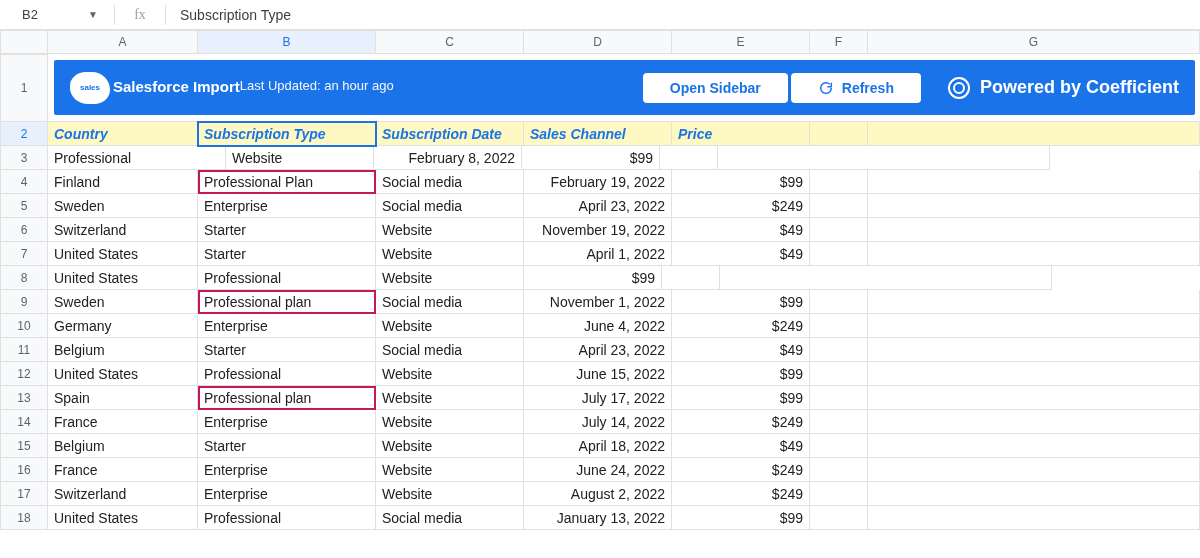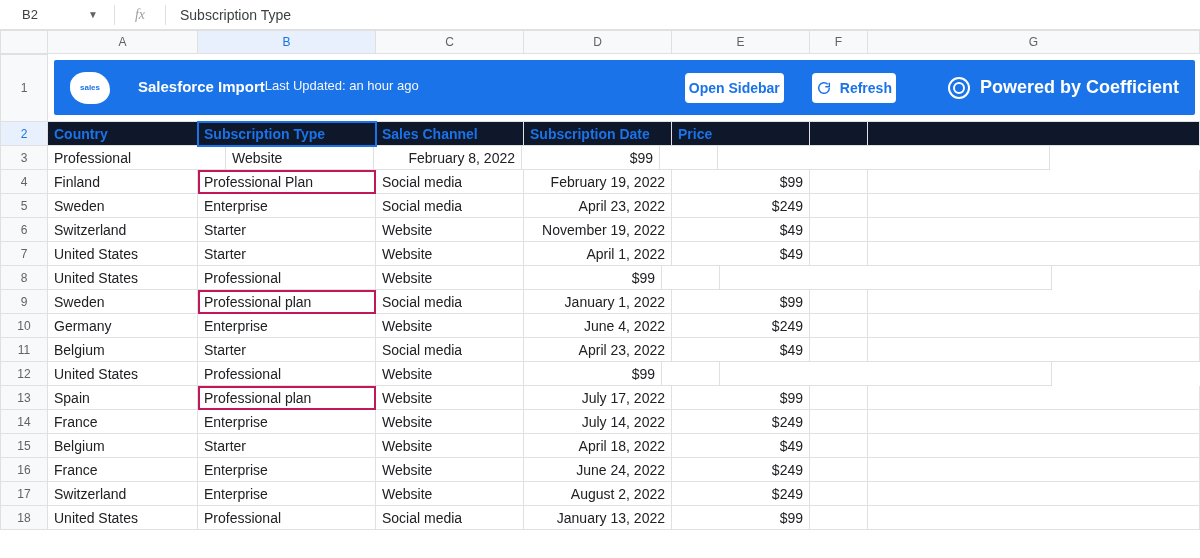--- a/index.html
+++ b/index.html
@@ -27,21 +27,20 @@
     display: flex;
     align-items: center;
     justify-content: space-between;
     padding: 0 8px 0 6px;
   }
   .name-box .dd { color: #5f6368; font-size: 10px; margin-left: 6px; }
   .fx {
     width: 34px;
     text-align: center;
     color: #9aa0a6;
-    font-style: italic;
     font-family: Georgia, serif;
     font-size: 14px;
   }
   .fbar-sep {
     width: 1px; height: 20px; background: #e0e0e0; margin: 0 8px;
   }
   .formula-input {
     flex: 1;
     border: none;
     outline: none;
@@ -85,23 +84,24 @@
     border-right: 1px solid #e0e0e0;
     border-bottom: 1px solid #e0e0e0;
     display:flex; align-items:center;
     padding: 0 6px;
     font-size: 14px;
     color:#202124;
     white-space: nowrap;
     overflow: hidden;
   }
   .row.hrow .cell {
-    background:#0f172a;
+    background:#fef9c3;
     color:#1a73e8;
     font-weight: 700;
+    font-style: italic;
   }
   .cell.r { justify-content:flex-end;text-align:center; }
   .cell.active { outline: 2px solid #1a73e8; outline-offset:-1px; z-index:4; position:relative; }
   .cell.hl { outline: 2px solid #c2185b; outline-offset:-2px; position:relative; z-index:3; }
 
   
   .wA { width: 150px; }
   .wB { width: 178px; }
   .wC { width: 148px; }
   .wD { width: 148px; }
@@ -113,40 +113,40 @@
   .banner-wrap {
     display:flex; height:68px;
     border-bottom:1px solid #e0e0e0;
   }
   .banner {
     flex:1;
     background: #1a73e8;
     display:flex;
     align-items:center;
     padding: 0 16px;
-    gap: 28px;
+    gap: 3px;
     margin: 6px 6px 6px 6px;
     border-radius: 2px;
   }
   .sf-logo {
     width: 40px; height: 32px;
     background:#fff;
     border-radius: 16px 18px 16px 18px / 14px 18px 14px 16px;
     display:flex; align-items:center; justify-content:center;
     color:#1a73e8; font-size:8px; font-weight:700;
   }
   .banner-texts { display:flex; flex-direction:row; color:#fff; line-height:1.35; }
   .banner-title { font-size:15px; font-weight:600; }
   .banner-sub { font-size:13px; font-weight:400; opacity:.95; }
   .banner-spacer { flex:1; }
   .btn {
     background:#fff; color:#1a73e8;
     font-weight:600; font-size:14px;
     border:none; border-radius:4px;
-    padding: 7px 4px;
+    padding: 7px 27px;
     display:flex; align-items:flex-start; gap:8px;
     cursor:pointer;
   }
   .btn svg { width:16px; height:16px; }
   .powered { color:#fff; display:flex; align-items:center; gap:10px; font-weight:600; font-size:18px; margin-left:24px; }
   .powered .cicon {
     width:22px; height:22px; border:2px solid #fff; border-radius:50%;
     display:flex; align-items:center; justify-content:center;
   }
   .powered .cicon:before {
@@ -222,22 +222,22 @@
         <div class="powered">
           <span class="cicon"></span>
           <span>Powered by Coefficient</span>
         </div>
       </div>
     </div>
 
     <div class="row hrow">
       <div class="cell wA">Country</div>
       <div class="cell wB active">Subscription Type</div>
+      <div class="cell wD">Subscription Date</div>
       <div class="cell wC">Sales Channel</div>
-      <div class="cell wD">Subscription Date</div>
       <div class="cell wE">Price</div>
       <div class="cell wF"></div>
       <div class="cell wG"></div>
     </div>
     <div id="datagrid">
         <div class="row">
           <div class="cell wB">Professional</div>
           <div class="cell wC">Website</div>
           <div class="cell wD r">February 8, 2022</div>
           <div class="cell wE r">$99</div>
@@ -285,21 +285,21 @@
           <div class="cell wB">Professional</div>
           <div class="cell wC">Website</div>
           <div class="cell wE r">$99</div>
           <div class="cell wF"></div>
           <div class="cell wG"></div>
         </div>
         <div class="row">
           <div class="cell wA">Sweden</div>
           <div class="cell wB hl">Professional plan</div>
           <div class="cell wC">Social media</div>
-          <div class="cell wD r">January 1, 2022</div>
+          <div class="cell wD r">November 1, 2022</div>
           <div class="cell wE r">$99</div>
           <div class="cell wF"></div>
           <div class="cell wG"></div>
         </div>
         <div class="row">
           <div class="cell wA">Germany</div>
           <div class="cell wB">Enterprise</div>
           <div class="cell wC">Website</div>
           <div class="cell wD r">June 4, 2022</div>
           <div class="cell wE r">$249</div>
@@ -312,20 +312,21 @@
           <div class="cell wC">Social media</div>
           <div class="cell wD r">April 23, 2022</div>
           <div class="cell wE r">$49</div>
           <div class="cell wF"></div>
           <div class="cell wG"></div>
         </div>
         <div class="row">
           <div class="cell wA">United States</div>
           <div class="cell wB">Professional</div>
           <div class="cell wC">Website</div>
+          <div class="cell wD r">June 15, 2022</div>
           <div class="cell wE r">$99</div>
           <div class="cell wF"></div>
           <div class="cell wG"></div>
         </div>
         <div class="row">
           <div class="cell wA">Spain</div>
           <div class="cell wB hl">Professional plan</div>
           <div class="cell wC">Website</div>
           <div class="cell wD r">July 17, 2022</div>
           <div class="cell wE r">$99</div>

